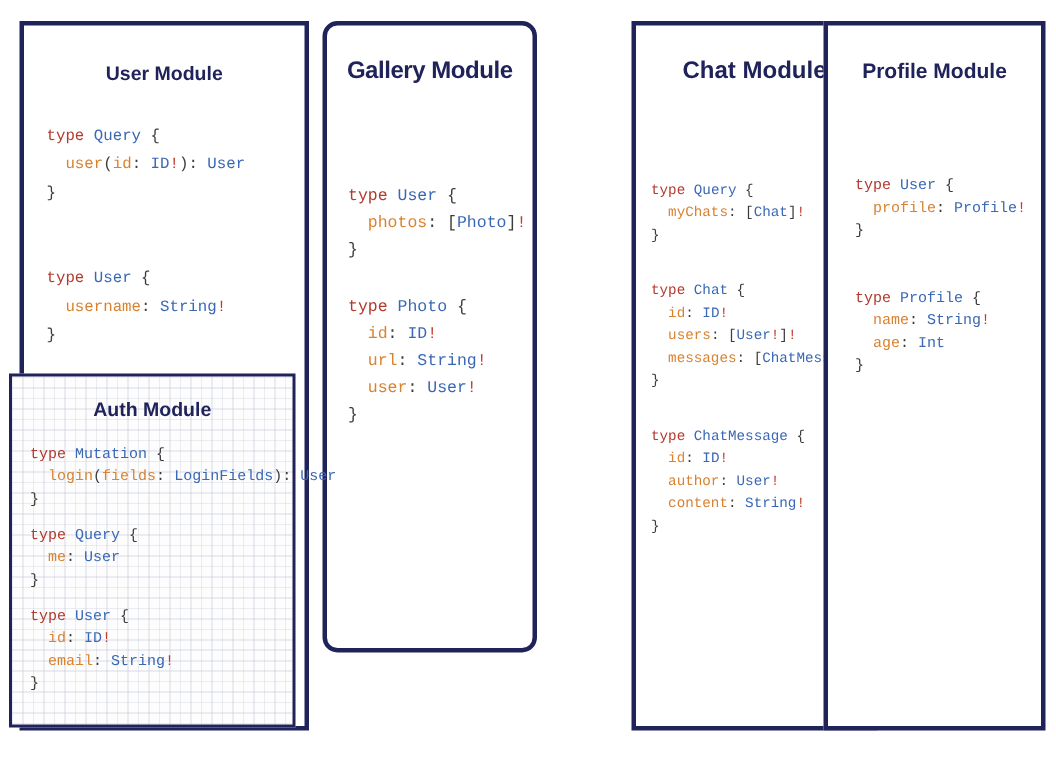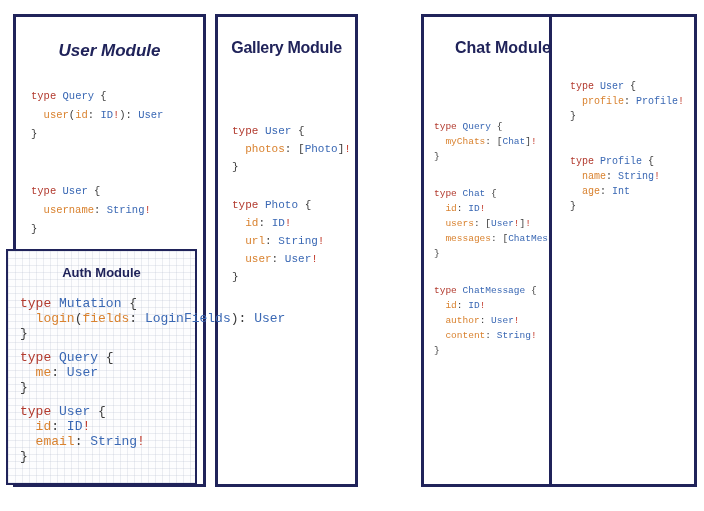--- a/index.html
+++ b/index.html
@@ -26,25 +26,25 @@
     color:var(--punct,#3c3c3c);
   }
   .code .ln{white-space:pre;}
   .k{color:var(--keyword,#b23a2e);}
   .t{color:var(--typename,#3a68b4);}
   .f{color:var(--field,#d9822f);}
   .p{color:var(--punct,#3c3c3c);}
   .e{color:var(--bang,#c23b2c);}
 
   #m-user{left:13px;top:14px;width:193px;height:473px;}
-  #m-user h2{padding-top:24px;font-size:17px;font-style:italic;}
+  #m-user h2{padding-top:24px;font-size:13px;}
   #m-user .code{margin:26px 0 0 15px;font-size:10.5px;line-height:19px;}
   #m-user .blk{margin-bottom:38px;}
 
-  #m-gallery{left:215px;top:14px;width:143px;height:473px;}
+  #m-gallery{left:215px;top:14px;width:143px;height:421px;border-radius:10px;}
   #m-gallery h2{padding-top:22px;font-size:16px;letter-spacing:-0.3px;}
   #m-gallery .code{margin:65px 0 0 14px;font-size:11px;line-height:18px;}
   #m-gallery .blk{margin-bottom:20px;}
 
   #m-chat{left:373px;top:14px;width:164px;height:473px;margin-left:48px;}
   #m-chat h2{padding-top:22px;font-size:16px;}
   #m-chat .code{margin:62px 0 0 10px;font-size:9.5px;line-height:15px;}
   #m-chat .blk{margin-bottom:22px;}
 
   #m-profile{left:549px;top:14px;width:148px;height:473px;}
@@ -54,21 +54,21 @@
 
   #m-auth{
     left:6px;top:249px;width:191px;height:236px;z-index:5;
     border-width:2px;
     background-color:#fdfdfe;
     background-image:
       repeating-linear-gradient(0deg, rgba(185,192,208,0.28) 0 1px, transparent 1px 7px),
       repeating-linear-gradient(90deg, rgba(185,192,208,0.28) 0 1px, transparent 1px 7px);
   }
   #m-auth h2{padding-top:14px;font-size:13px;}
-  #m-auth .code{margin:16px 16px 0 12px;font-size:13px;line-height:15px;}
+  #m-auth .code{margin:16px 16px 0 12px;font-size:10px;line-height:15px;}
   #m-auth .blk{margin-bottom:9px;}
 </style>
 </head>
 <body>
 
 <div class="stage">
 
   <section class="module" id="m-user">
     <h2>User Module</h2>
     <div class="code"><div class="blk"><div class="ln"><span class="k">type</span><span> </span><span class="t">Query</span><span> </span><span class="p">{</span></div><div class="ln"><span>  </span><span class="f">user</span><span class="p">(</span><span class="f">id</span><span class="p">:</span><span> </span><span class="t">ID</span><span class="e">!</span><span class="p">):</span><span> </span><span class="t">User</span></div><div class="ln"><span class="p">}</span></div></div><div class="blk"><div class="ln"><span class="k">type</span><span> </span><span class="t">User</span><span> </span><span class="p">{</span></div><div class="ln"><span>  </span><span class="f">username</span><span class="p">:</span><span> </span><span class="t">String</span><span class="e">!</span></div><div class="ln"><span class="p">}</span></div></div></div>
@@ -78,20 +78,21 @@
     <h2>Gallery Module</h2>
     <div class="code"><div class="blk"><div class="ln"><span class="k">type</span><span> </span><span class="t">User</span><span> </span><span class="p">{</span></div><div class="ln"><span>  </span><span class="f">photos</span><span class="p">:</span><span> </span><span class="p">[</span><span class="t">Photo</span><span class="p">]</span><span class="e">!</span></div><div class="ln"><span class="p">}</span></div></div><div class="blk"><div class="ln"><span class="k">type</span><span> </span><span class="t">Photo</span><span> </span><span class="p">{</span></div><div class="ln"><span>  </span><span class="f">id</span><span class="p">:</span><span> </span><span class="t">ID</span><span class="e">!</span></div><div class="ln"><span>  </span><span class="f">url</span><span class="p">:</span><span> </span><span class="t">String</span><span class="e">!</span></div><div class="ln"><span>  </span><span class="f">user</span><span class="p">:</span><span> </span><span class="t">User</span><span class="e">!</span></div><div class="ln"><span class="p">}</span></div></div></div>
   </section>
 
   <section class="module" id="m-chat">
     <h2>Chat Module</h2>
     <div class="code"><div class="blk"><div class="ln"><span class="k">type</span><span> </span><span class="t">Query</span><span> </span><span class="p">{</span></div><div class="ln"><span>  </span><span class="f">myChats</span><span class="p">:</span><span> </span><span class="p">[</span><span class="t">Chat</span><span class="p">]</span><span class="e">!</span></div><div class="ln"><span class="p">}</span></div></div><div class="blk"><div class="ln"><span class="k">type</span><span> </span><span class="t">Chat</span><span> </span><span class="p">{</span></div><div class="ln"><span>  </span><span class="f">id</span><span class="p">:</span><span> </span><span class="t">ID</span><span class="e">!</span></div><div class="ln"><span>  </span><span class="f">users</span><span class="p">:</span><span> </span><span class="p">[</span><span class="t">User</span><span class="e">!</span><span class="p">]</span><span class="e">!</span></div><div class="ln"><span>  </span><span class="f">messages</span><span class="p">:</span><span> </span><span class="p">[</span><span class="t">ChatMessage</span><span class="p">]</span><span class="e">!</span></div><div class="ln"><span class="p">}</span></div></div><div class="blk"><div class="ln"><span class="k">type</span><span> </span><span class="t">ChatMessage</span><span> </span><span class="p">{</span></div><div class="ln"><span>  </span><span class="f">id</span><span class="p">:</span><span> </span><span class="t">ID</span><span class="e">!</span></div><div class="ln"><span>  </span><span class="f">author</span><span class="p">:</span><span> </span><span class="t">User</span><span class="e">!</span></div><div class="ln"><span>  </span><span class="f">content</span><span class="p">:</span><span> </span><span class="t">String</span><span class="e">!</span></div><div class="ln"><span class="p">}</span></div></div></div>
   </section>
 
   <section class="module" id="m-profile">
+    <h2>Profile Module</h2>
     <div class="code"><div class="blk"><div class="ln"><span class="k">type</span><span> </span><span class="t">User</span><span> </span><span class="p">{</span></div><div class="ln"><span>  </span><span class="f">profile</span><span class="p">:</span><span> </span><span class="t">Profile</span><span class="e">!</span></div><div class="ln"><span class="p">}</span></div></div><div class="blk"><div class="ln"><span class="k">type</span><span> </span><span class="t">Profile</span><span> </span><span class="p">{</span></div><div class="ln"><span>  </span><span class="f">name</span><span class="p">:</span><span> </span><span class="t">String</span><span class="e">!</span></div><div class="ln"><span>  </span><span class="f">age</span><span class="p">:</span><span> </span><span class="t">Int</span></div><div class="ln"><span class="p">}</span></div></div></div>
   </section>
 
   <section class="module" id="m-auth">
     <h2>Auth Module</h2>
     <div class="code"><div class="blk"><div class="ln"><span class="k">type</span><span> </span><span class="t">Mutation</span><span> </span><span class="p">{</span></div><div class="ln"><span>  </span><span class="f">login</span><span class="p">(</span><span class="f">fields</span><span class="p">:</span><span> </span><span class="t">LoginFields</span><span class="p">):</span><span> </span><span class="t">User</span></div><div class="ln"><span class="p">}</span></div></div><div class="blk"><div class="ln"><span class="k">type</span><span> </span><span class="t">Query</span><span> </span><span class="p">{</span></div><div class="ln"><span>  </span><span class="f">me</span><span class="p">:</span><span> </span><span class="t">User</span></div><div class="ln"><span class="p">}</span></div></div><div class="blk"><div class="ln"><span class="k">type</span><span> </span><span class="t">User</span><span> </span><span class="p">{</span></div><div class="ln"><span>  </span><span class="f">id</span><span class="p">:</span><span> </span><span class="t">ID</span><span class="e">!</span></div><div class="ln"><span>  </span><span class="f">email</span><span class="p">:</span><span> </span><span class="t">String</span><span class="e">!</span></div><div class="ln"><span class="p">}</span></div></div></div>
   </section>
 
 </div>
 

